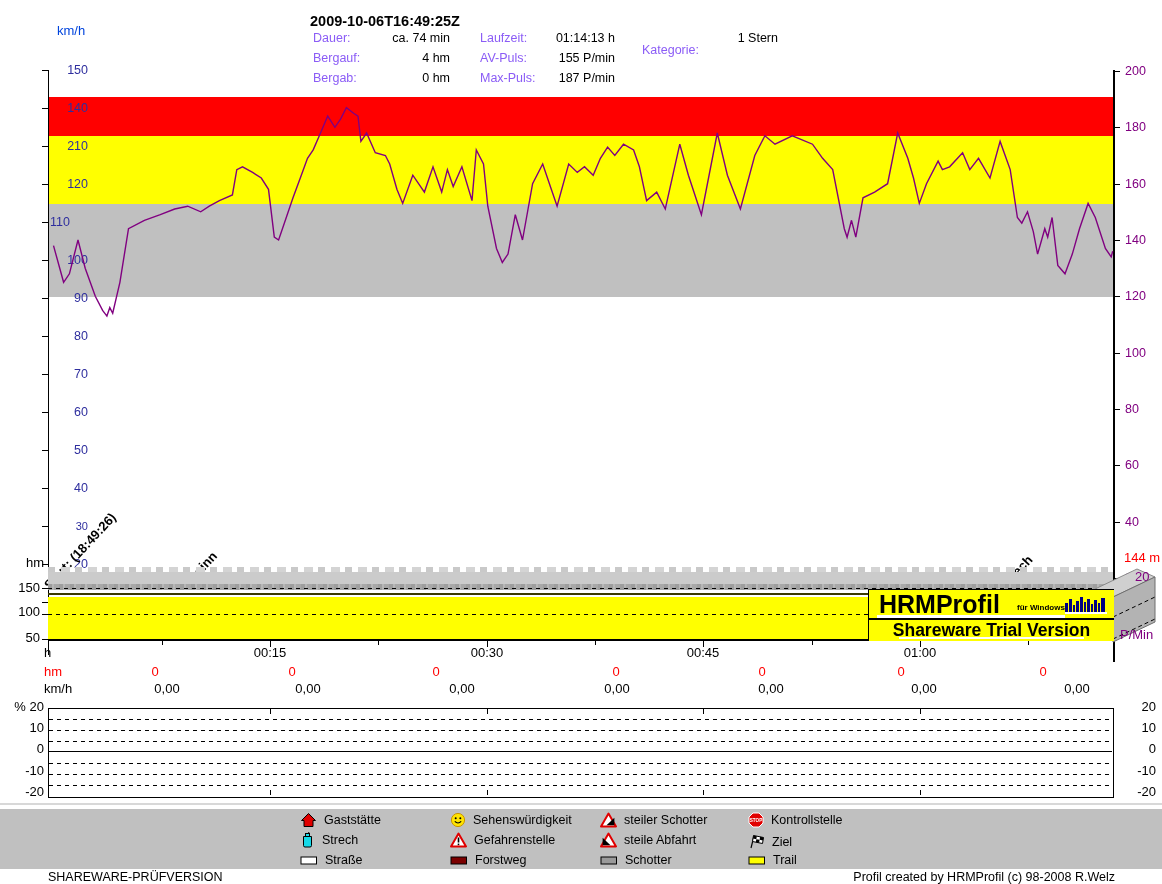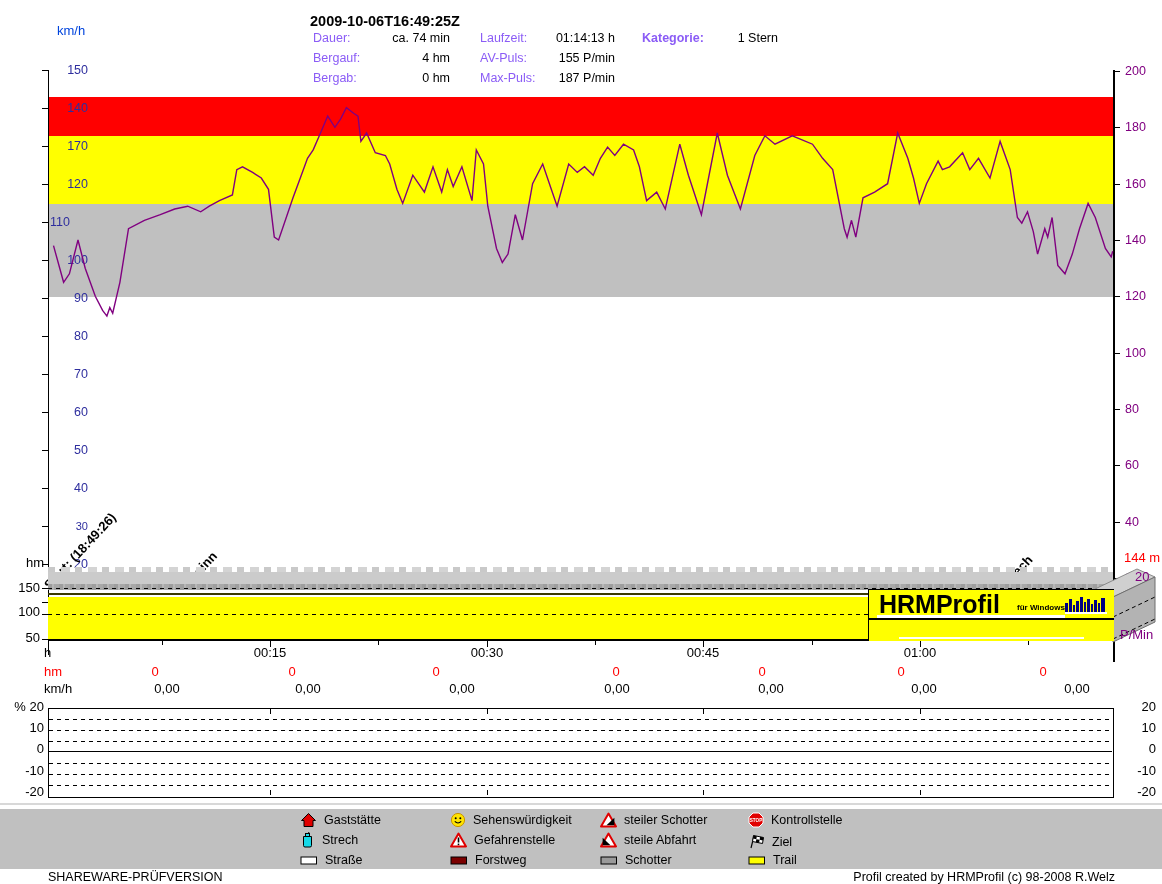--- a/index.html
+++ b/index.html
@@ -33,21 +33,21 @@
 </head>
 <body>
 
 <div>
   <div class="lbl" style="left:310px;top:6px;font-size:14.5px;font-weight:bold;margin-top:8px;">2009-10-06T16:49:25Z</div>
 
   <div class="statlabel" style="left:313px;top:31px;">Dauer:</div>
   <div class="statvalue" style="left:355px;top:31px;width:95px;">ca. 74 min</div>
   <div class="statlabel" style="left:480px;top:31px;">Laufzeit:</div>
   <div class="statvalue" style="left:515px;top:31px;width:100px;">01:14:13 h</div>
-  <div class="statlabel" style="left:642px;top:31px;font-weight:bold;">Kategorie:</div>
+  <div class="statlabel" style="left:642px;top:43px;">Kategorie:</div>
   <div class="statvalue" style="left:690px;top:31px;width:88px;">1 Stern</div>
 
   <div class="statlabel" style="left:313px;top:51px;">Bergauf:</div>
   <div class="statvalue" style="left:355px;top:51px;width:95px;">4 hm</div>
   <div class="statlabel" style="left:480px;top:51px;">AV-Puls:</div>
   <div class="statvalue" style="left:515px;top:51px;width:100px;">155 P/min</div>
 
   <div class="statlabel" style="left:313px;top:71px;">Bergab:</div>
   <div class="statvalue" style="left:355px;top:71px;width:95px;">0 hm</div>
   <div class="statlabel" style="left:480px;top:71px;">Max-Puls:</div>
@@ -62,21 +62,21 @@
   <div class="band" style="top:204px;height:93px;background:#c0c0c0;"></div>
 
   <div class="axisline" style="left:48px;top:70px;width:1px;height:585px;"></div>
   <div class="axisline" style="left:1113px;top:70px;width:2px;height:592px;"></div>
 
   <div id="left-ticks">
       <div class="lbl blue" style="left: 50px; top: 63px; width: 38px; text-align: right; font-size: 12.5px;">150</div>
       <div class="tick" style="left: 42px; top: 70px; width: 6px; height: 1px;"></div>
       <div class="lbl blue" style="left: 50px; top: 101px; width: 38px; text-align: right; font-size: 12.5px;">140</div>
       <div class="tick" style="left: 42px; top: 108px; width: 6px; height: 1px;"></div>
-      <div class="lbl blue" style="left: 50px; top: 139px; width: 38px; text-align: right; font-size: 12.5px;">170</div>
+      <div class="lbl blue" style="left: 50px; top: 139px; width: 38px; text-align: right; font-size: 12.5px;">210</div>
       <div class="tick" style="left: 42px; top: 146px; width: 6px; height: 1px;"></div>
       <div class="lbl blue" style="left: 50px; top: 177px; width: 38px; text-align: right; font-size: 12.5px;">120</div>
       <div class="tick" style="left: 42px; top: 184px; width: 6px; height: 1px;"></div>
       <div class="lbl blue" style="left: 50px; top: 215px; width: 38px; font-size: 12.5px;">110</div>
       <div class="tick" style="left: 42px; top: 222px; width: 6px; height: 1px;"></div>
       <div class="lbl blue" style="left: 50px; top: 253px; width: 38px; text-align: right; font-size: 12.5px;">100</div>
       <div class="tick" style="left: 42px; top: 260px; width: 6px; height: 1px;"></div>
       <div class="lbl blue" style="left: 50px; top: 291px; width: 38px; text-align: right; font-size: 12.5px;">90</div>
       <div class="tick" style="left: 42px; top: 298px; width: 6px; height: 1px;"></div>
       <div class="lbl blue" style="left: 50px; top: 329px; width: 38px; text-align: right; font-size: 12.5px;">80</div>
@@ -153,20 +153,21 @@
         <rect x="22" y="5" width="3" height="13"></rect>
           <rect x="26" y="10" width="2" height="8"></rect>
         <rect x="29" y="6" width="3" height="12"></rect>
           <rect x="33" y="9" width="2" height="9"></rect>
         <rect x="36" y="4" width="4" height="14"></rect>
       </g>
       <rect x="0" y="18" width="42" height="2" fill="#fff"></rect>
     </svg>
     <div id="wm-underline"></div>
     <div id="wm-sep"></div>
+    <div id="wm-trial">Shareware Trial  Version</div>
     <div id="wm-underline2"></div>
   </div>
 
   <div class="diag" style="left:52px;top:577px;">Start: (18:49:26)</div>
   <div class="diag" style="left:190px;top:576px;">Beginn</div>
   <div class="diag" style="left:1008px;top:577px;">Strech</div>
 
   <div class="lbl" style="left:26px;top:556px;">hm</div>
   <div class="lbl" style="left:6px;top:581px;width:34px;text-align:right;">150</div>
   <div class="lbl" style="left:6px;top:605px;width:34px;text-align:right;">100</div>

